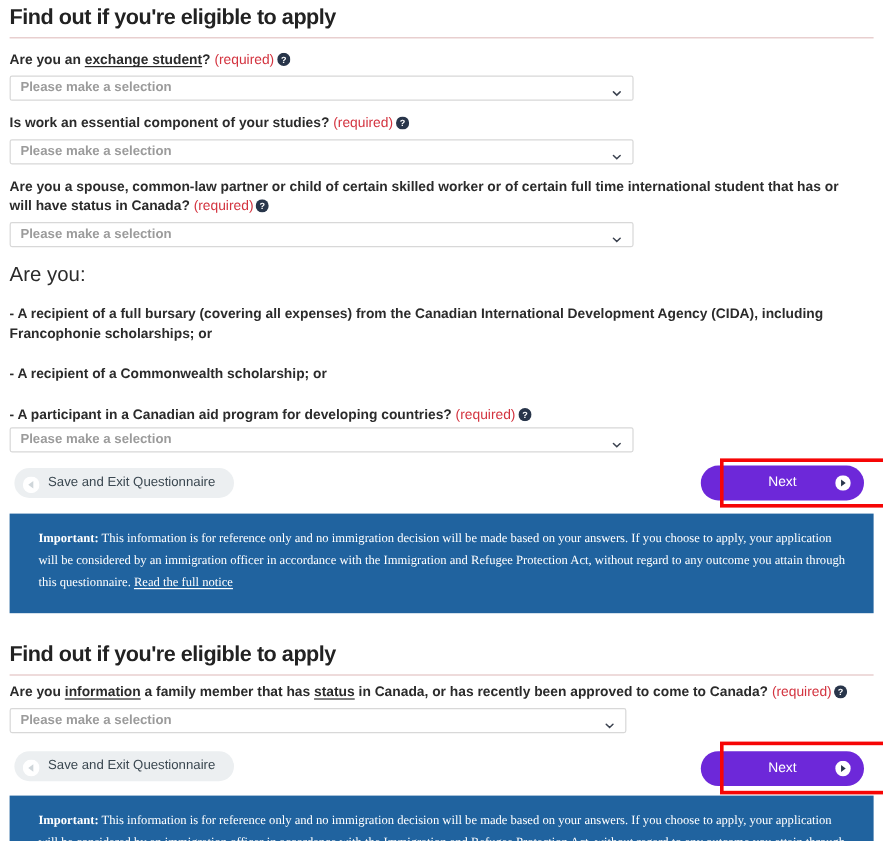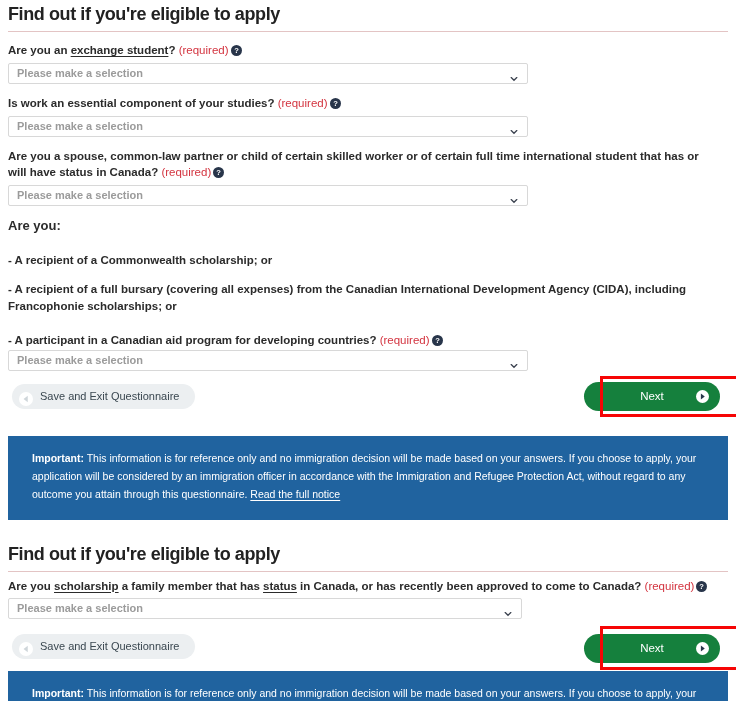--- a/index.html
+++ b/index.html
@@ -61,22 +61,22 @@
     font-weight: 400;
   }
   .help-icon {
     display: inline-block;
     vertical-align: -2px;
     width: 11px;
     height: 11px;
     margin-left: 2px;
   }
   .plain-label {
-    font-size: 13px;
-    font-weight: 700;
+    font-size: 17px;
+    font-weight: 400;
     color: #2b2b2b;
     margin: 0 0 2px 0;
     line-height: 1.45;
   }
   .bullet-line {
     font-size: 11.5px;
     font-weight: 700;
     color: #2b2b2b;
     line-height: 1.45;
     margin: 0 0 6px 0;
@@ -138,21 +138,21 @@
     top: 5.5px;
     width: 14px;
     height: 14px;
   }
   .btn-next {
     position: absolute;
     right: 8px;
     top: 0;
     width: 136px;
     height: 29px;
-    background: #15803d;
+    background: #6d28d9;
     border: 0;
     border-radius: 15px;
     font-family: "Liberation Sans", sans-serif;
     font-size: 11.5px;
     color: #ffffff;
     cursor: pointer;
   }
   .btn-next .label {
     position: absolute;
     left: 0;
@@ -176,23 +176,24 @@
     box-sizing: border-box;
     pointer-events: none;
   }
 
   
   .notice {
     background: #20639f;
     color: #ffffff;
     padding: 13px 20px 16px 24px;
     box-sizing: border-box;
-    margin: 20px 0 0 0;
+    margin: 6px 0 0 0;
     font-size: 10.5px;
     line-height: 1.72;
+    font-family: Liberation Serif, serif;
   }
   .notice b { font-weight: 700; }
   .notice a {
     color: #ffffff;
     text-decoration: underline;
     text-underline-offset: 1.5px;
   }
 
   
   .kr-annotation {
@@ -256,22 +257,22 @@
           </svg></span>
     </div>
     <div class="select-wrap" style="width:520px;">
       <span class="value">Please make a selection</span>
       <span class="chev"><svg viewBox="0 0 10 10" width="8" height="8">
             <path d="M1.5 3.2 L5 6.6 L8.5 3.2" stroke="#3c4350" stroke-width="1.6" fill="none" stroke-linecap="round"></path>
           </svg></span>
     </div>
 
     <div class="plain-label" style="margin-top:8px;">Are you:</div>
+    <div class="bullet-line" style="margin-top:13px; width:710px;">-  A recipient of a full bursary (covering all expenses) from the Canadian International Development Agency (CIDA), including Francophonie scholarships; or</div>
     <div class="bullet-line" style="margin-top:16px;">-  A recipient of a Commonwealth scholarship; or</div>
-    <div class="bullet-line" style="margin-top:13px; width:710px;">-  A recipient of a full bursary (covering all expenses) from the Canadian International Development Agency (CIDA), including Francophonie scholarships; or</div>
 
     <div class="bullet-line" style="margin-top:17px; margin-bottom:2px;">
       <span>-  A participant in a Canadian aid program for developing countries? </span><span class="required">(required)</span><span class="help-icon"><svg viewBox="0 0 16 16" width="11" height="11">
             <circle cx="8" cy="8" r="8" fill="#28354a"></circle>
             <text x="8" y="12" font-size="11" font-family="Liberation Sans, sans-serif" font-weight="700" fill="#ffffff" text-anchor="middle">?</text>
           </svg></span>
     </div>
     <div class="select-wrap" style="width:520px;">
       <span class="value">Please make a selection</span>
       <span class="chev"><svg viewBox="0 0 10 10" width="8" height="8">
@@ -303,21 +304,21 @@
   </div>
 
   <div class="spacer-gap"></div>
 
   <div class="section">
 
     <h1 class="page-title">Find out if you're eligible to apply</h1>
     <hr class="title-rule" style="margin-bottom:6px;">
 
     <div class="question">
-      <span>Are you </span><span class="uline">scholarship</span><span> a family member that has </span><span class="uline">status</span><span> in Canada, or has recently been approved to come to Canada? </span><span class="required">(required)</span><span class="help-icon"><svg viewBox="0 0 16 16" width="11" height="11">
+      <span>Are you </span><span class="uline">information</span><span> a family member that has </span><span class="uline">status</span><span> in Canada, or has recently been approved to come to Canada? </span><span class="required">(required)</span><span class="help-icon"><svg viewBox="0 0 16 16" width="11" height="11">
             <circle cx="8" cy="8" r="8" fill="#28354a"></circle>
             <text x="8" y="12" font-size="11" font-family="Liberation Sans, sans-serif" font-weight="700" fill="#ffffff" text-anchor="middle">?</text>
           </svg></span>
     </div>
     <div class="select-wrap" style="width:514px;">
       <span class="value">Please make a selection</span>
       <span class="chev"><svg viewBox="0 0 10 10" width="8" height="8">
             <path d="M1.5 3.2 L5 6.6 L8.5 3.2" stroke="#3c4350" stroke-width="1.6" fill="none" stroke-linecap="round"></path>
           </svg></span>
     </div>

